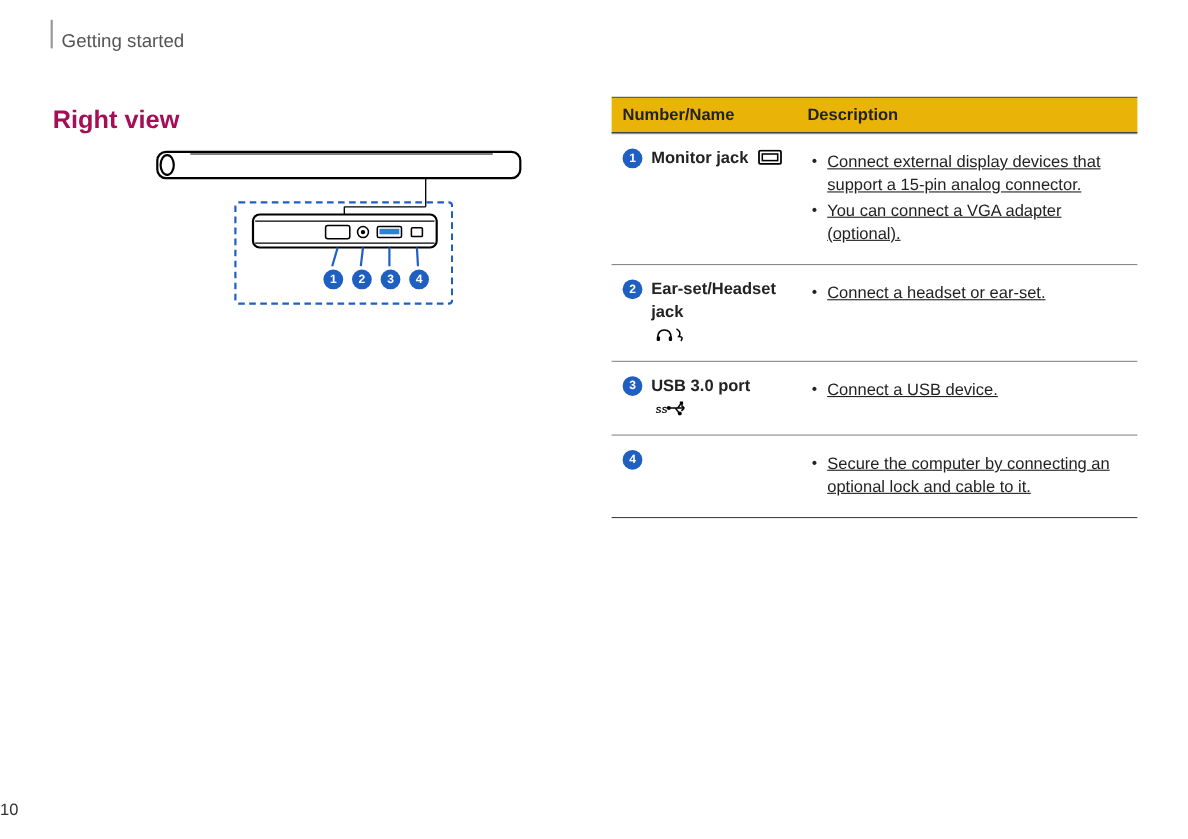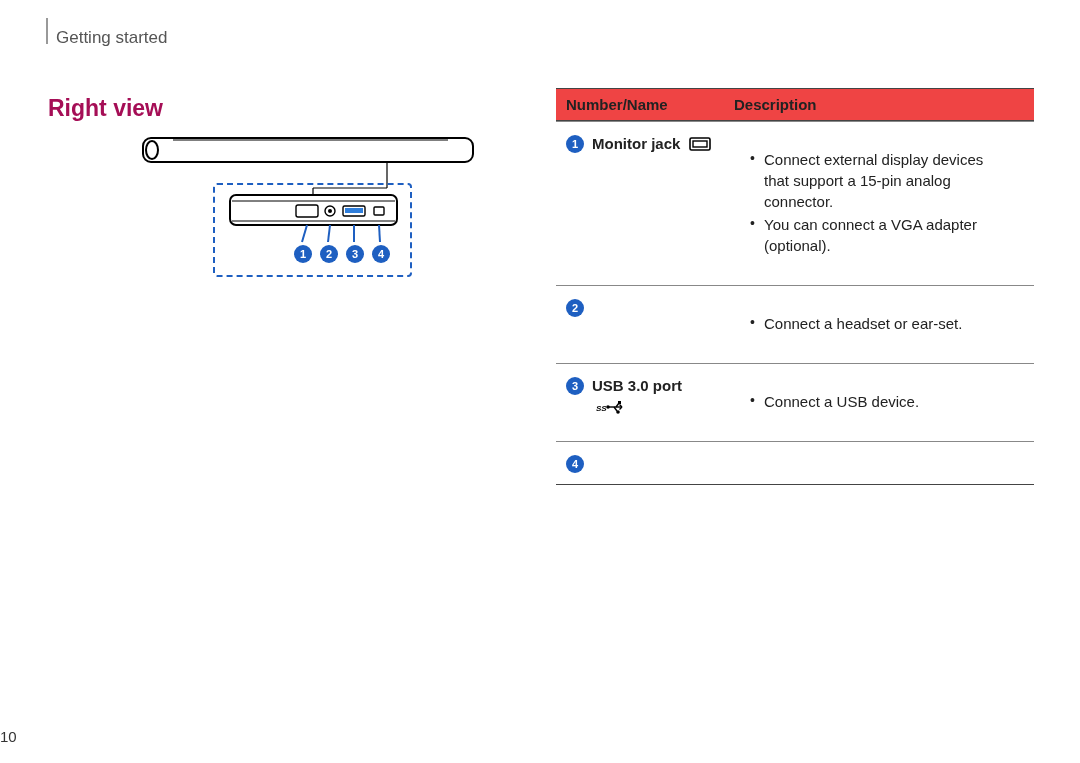--- a/index.html
+++ b/index.html
@@ -81,44 +81,45 @@
     left: 556px;
     top: 88px;
     width: 478px;
     border-top: 1.5px solid #444;
     border-bottom: 1.5px solid #444;
     font-size: 15px;
     line-height: 1.4;
   }
   .thead {
     display: flex;
-    background: #ef4444;
+    background: #eab308;
     border-bottom: 1.5px solid #444;
   }
   .tcell-name { width: 170px; padding: 5px 8px 5px 10px; box-sizing: border-box; }
   .tcell-desc { flex: 1; padding: 5px 10px 5px 8px; box-sizing: border-box; }
   .thead .tcell-name, .thead .tcell-desc { font-weight: 600; color: #222; }
   .trow {
     display: flex;
     border-top: 1px solid #888;
   }
   .trow:first-of-type { border-top: 0; }
   .name-wrap {
     display: flex;
     align-items: flex-start;
     gap: 8px;
     padding: 6px 4px 6px 0;
     font-weight: 600;
   }
   .name-wrap .badge { flex: 0 0 18px; margin-top: 2px; }
   .name-text { display: inline-block; }
   .desc-list {
-    margin: 16px;
+    margin: 4px;
     padding: 6px 0 6px 0;
     list-style: none;
+    text-decoration: underline;
   }
   .desc-list li {
     position: relative;
     padding-left: 14px;
     margin: 0 0 2px 0;
   }
   .desc-list li::before {
     content: "•";
     position: absolute;
     left: 0;
@@ -219,20 +220,31 @@
           <li>Connect external display devices that support a 15-pin analog connector.</li>
           <li>You can connect a VGA adapter (optional).</li>
         </ul>
       </div>
     </div>
 
     <div class="trow">
       <div class="tcell-name">
         <div class="name-wrap">
           <span class="badge">2</span>
+          <span>
+            <span class="name-text">Ear-set/Headset jack</span>
+            <span class="port-icon">
+              <svg width="26" height="14" viewBox="0 0 26 14">
+                <path d="M2 10 Q2 3 8 3 Q14 3 14 10" fill="none" stroke="#000" stroke-width="1.5"></path>
+                <rect x="1" y="9" width="3" height="4" rx="1" fill="#000"></rect>
+                <rect x="12" y="9" width="3" height="4" rx="1" fill="#000"></rect>
+                <path d="M19 2 Q24 5 21 9 Q26 9 23 13" fill="none" stroke="#000" stroke-width="1.4"></path>
+              </svg>
+            </span>
+          </span>
         </div>
       </div>
       <div class="tcell-desc">
         <ul class="desc-list">
           <li>Connect a headset or ear-set.</li>
         </ul>
       </div>
     </div>
 
     <div class="trow">
@@ -262,18 +274,23 @@
         </ul>
       </div>
     </div>
 
     <div class="trow">
       <div class="tcell-name">
         <div class="name-wrap">
           <span class="badge">4</span>
         </div>
       </div>
+      <div class="tcell-desc">
+        <ul class="desc-list">
+          <li>Secure the computer by connecting an optional lock and cable to it.</li>
+        </ul>
+      </div>
     </div>
 
   </div>
 
   <div class="page-number">10</div>
 </div>
 
 </body></html>

